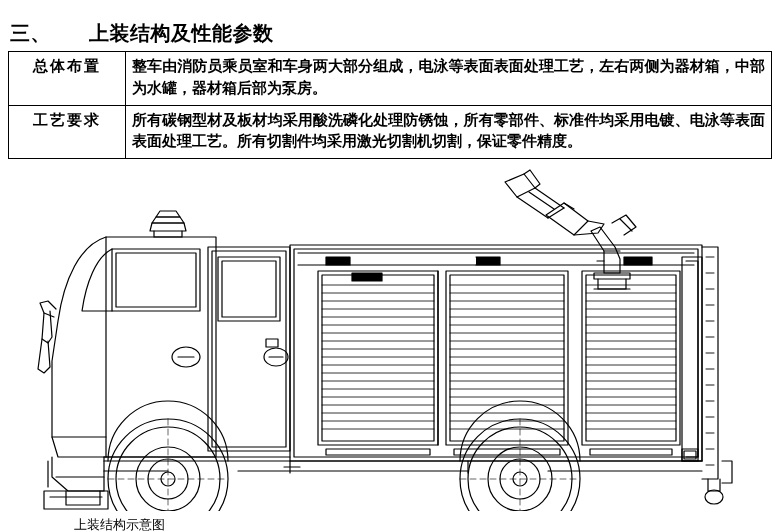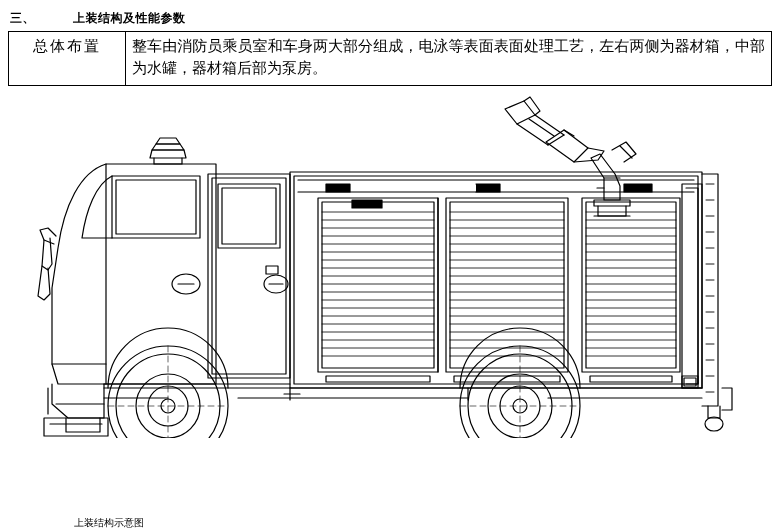--- a/index.html
+++ b/index.html
@@ -16,41 +16,42 @@
     position: relative;
   }
   .page {
     width: 782px;
     height: 532px;
     position: relative;
     box-sizing: border-box;
     padding: 4px 8px 0 8px;
   }
   .section-heading {
-    font-size: 12px;
+    font-size: 20px;
     font-weight: bold;
     letter-spacing: 0.5px;
-    margin: 6px 0 4px 2px;
+    margin: 16px 0 4px 2px;
     white-space: nowrap;
   }
   .section-heading .num {
     margin-right: 38px;
   }
   table.spec-table {
     border-collapse: collapse;
     width: 764px;
     table-layout: fixed;
     margin: 0;
   }
   table.spec-table td {
     border: 1px solid #000000;
     vertical-align: top;
     padding: 4px 6px 5px 6px;
     font-size: 15px;
     line-height: 1.45;
+    font-weight: bold;
   }
   td.label-cell {
     width: 104px;
     text-align: center;
     letter-spacing: 2px;
     white-space: nowrap;
     padding-left: 2px;
     padding-right: 2px;
   }
   td.value-cell {
@@ -67,21 +68,21 @@
   .figure-wrap svg {
     display: block;
   }
   .bottom-strip {
     position: absolute;
     left: 8px;
     bottom: 0;
     width: 764px;
     height: 14px;
     overflow: hidden;
-    font-size: 10px;
+    font-size: 13px;
     color: #000;
     margin-top: 32px;
   }
   .bottom-strip span {
     position: relative;
     top: -2px;
     left: 66px;
   }
 </style>
 </head>
@@ -91,20 +92,24 @@
 
   <div class="section-heading">
     <span class="num">三、</span><span>上装结构及性能参数</span>
   </div>
 
   <table class="spec-table">
     <tbody>
       <tr>
         <td class="label-cell">总体布置</td>
         <td class="value-cell">整车由消防员乘员室和车身两大部分组成，电泳等表面表面处理工艺，左右两侧为器材箱，中部为水罐，器材箱后部为泵房。</td>
+      </tr>
+      <tr>
+        <td class="label-cell">工艺要求</td>
+        <td class="value-cell">所有碳钢型材及板材均采用酸洗磷化处理防锈蚀，所有零部件、标准件均采用电镀、电泳等表面表面处理工艺。所有切割件均采用激光切割机切割，保证零件精度。</td>
       </tr>
     </tbody>
   </table>
 
   <div class="figure-wrap">
     <svg width="764" height="350" viewBox="0 0 764 350" xmlns="http://www.w3.org/2000/svg">
       <g fill="none" stroke="#000000" stroke-width="1.2" stroke-linejoin="round" stroke-linecap="round">
 
         <g>
 

